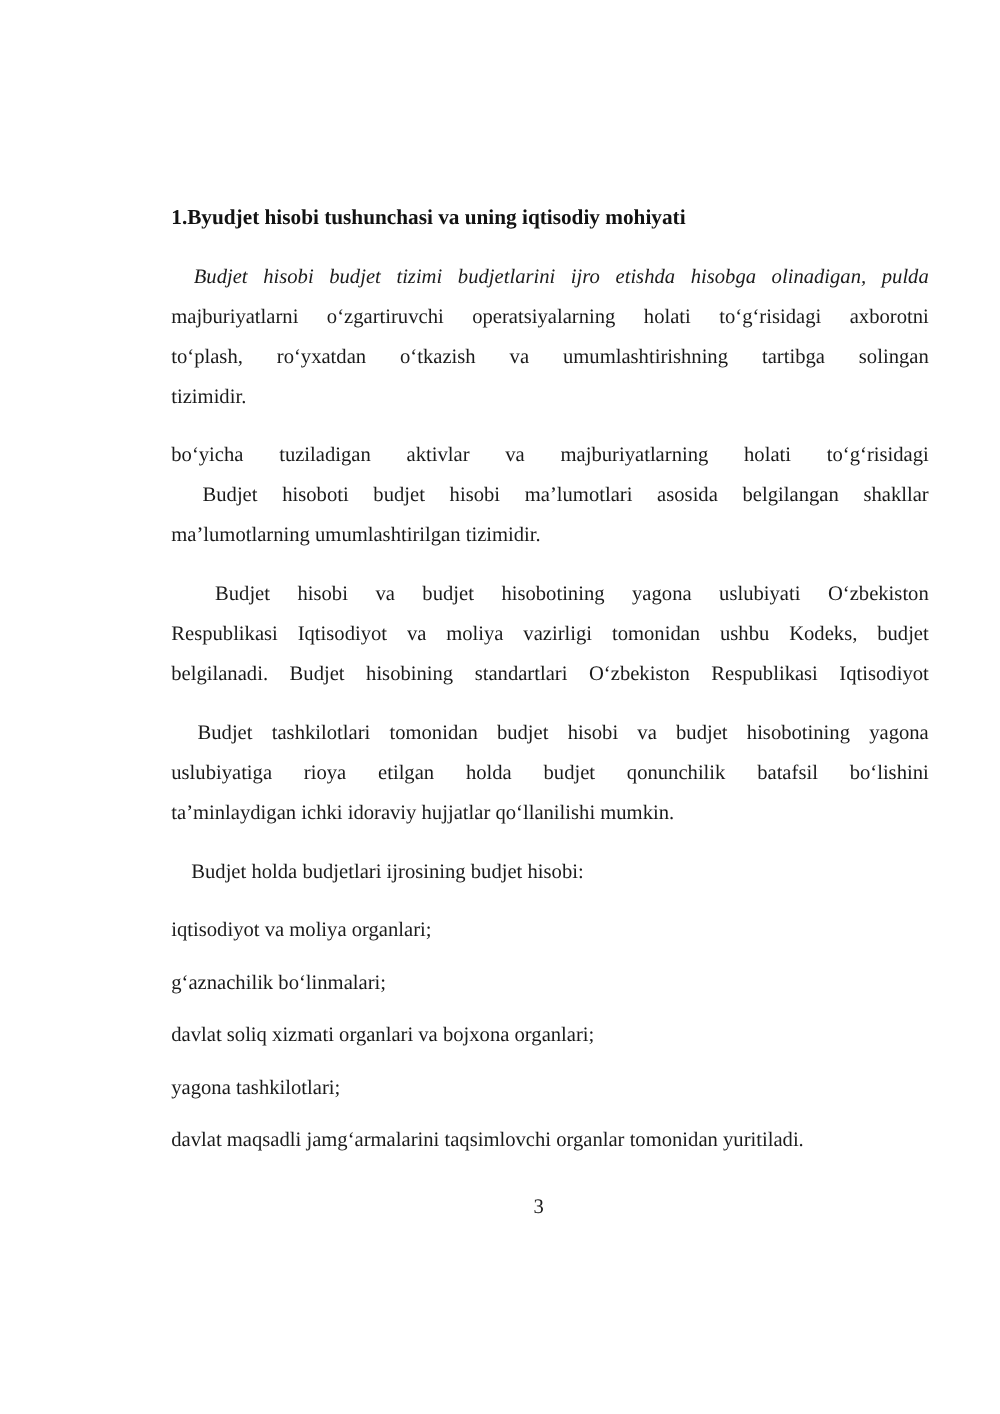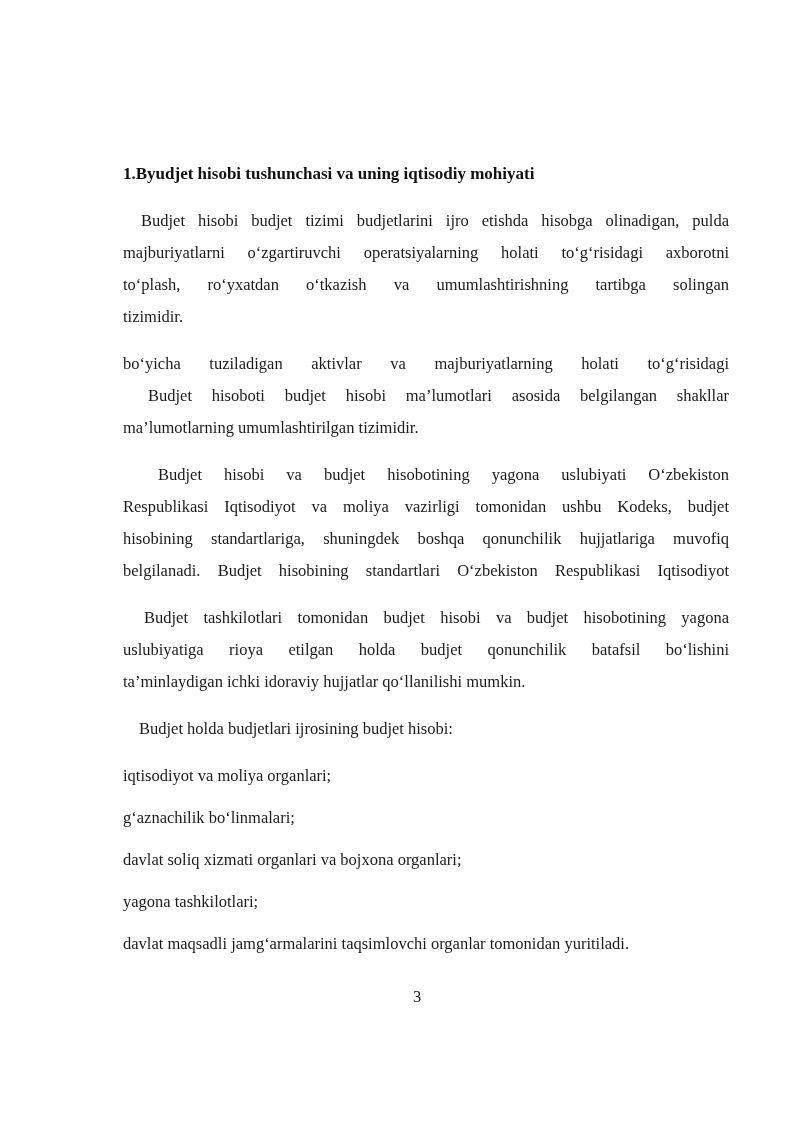--- a/index.html
+++ b/index.html
@@ -11,21 +11,21 @@
     position: relative;
     width: 800px;
     height: 1131px;
     background: #ffffff;
     overflow: hidden;
     font-family: "Liberation Serif", "DejaVu Serif", serif;
     color: #1b1b1b;
   }
   .content {
     position: absolute;
-    left: 123px;
+    left: 137px;
     top: 0;
     width: 606px;
     padding-top: 158px;
   }
   .heading {
     font-size: 17px;
     font-weight: bold;
     line-height: 32px;
     margin: 0 0 15px 0;
     color: #121212;
@@ -61,34 +61,33 @@
   }
 </style>
 </head>
 <body>
 
 <div class="page">
   <div class="content">
     <h1 class="heading">1.Byudjet hisobi tushunchasi va uning iqtisodiy mohiyati</h1>
     <div>
         <div class="para">
-          <div class="line just" style="text-indent: 18px;">Budjet hisobi budjet tizimi budjetlarini ijro etishda hisobga olinadigan, pulda</div>
+          <div class="line just" style="text-indent: 18px; font-style: italic;">Budjet hisobi budjet tizimi budjetlarini ijro etishda hisobga olinadigan, pulda</div>
           <div class="line just">majburiyatlarni o‘zgartiruvchi operatsiyalarning holati to‘g‘risidagi axborotni</div>
           <div class="line just">to‘plash, ro‘yxatdan o‘tkazish va umumlashtirishning tartibga solingan</div>
           <div class="line last">tizimidir.</div>
         </div>
         <div class="para">
           <div class="line just">bo‘yicha tuziladigan aktivlar va majburiyatlarning holati to‘g‘risidagi</div>
           <div class="line just" style="text-indent: 25px;">Budjet hisoboti budjet hisobi ma’lumotlari asosida belgilangan shakllar</div>
           <div class="line last">ma’lumotlarning umumlashtirilgan tizimidir.</div>
         </div>
         <div class="para">
           <div class="line just" style="text-indent: 35px;">Budjet hisobi va budjet hisobotining yagona uslubiyati O‘zbekiston</div>
           <div class="line just">Respublikasi Iqtisodiyot va moliya vazirligi tomonidan ushbu Kodeks, budjet</div>
-          <div class="line just">hisobining standartlariga, shuningdek boshqa qonunchilik hujjatlariga muvofiq</div>
           <div class="line just">belgilanadi. Budjet hisobining standartlari O‘zbekiston Respublikasi Iqtisodiyot</div>
         </div>
         <div class="para">
           <div class="line just" style="text-indent: 21px;">Budjet tashkilotlari tomonidan budjet hisobi va budjet hisobotining yagona</div>
           <div class="line just">uslubiyatiga rioya etilgan holda budjet qonunchilik batafsil bo‘lishini</div>
           <div class="line last">ta’minlaydigan ichki idoraviy hujjatlar qo‘llanilishi mumkin.</div>
         </div>
         <div class="para">
           <div class="line last" style="text-indent: 16px;">Budjet holda budjetlari ijrosining budjet hisobi:</div>
         </div>

